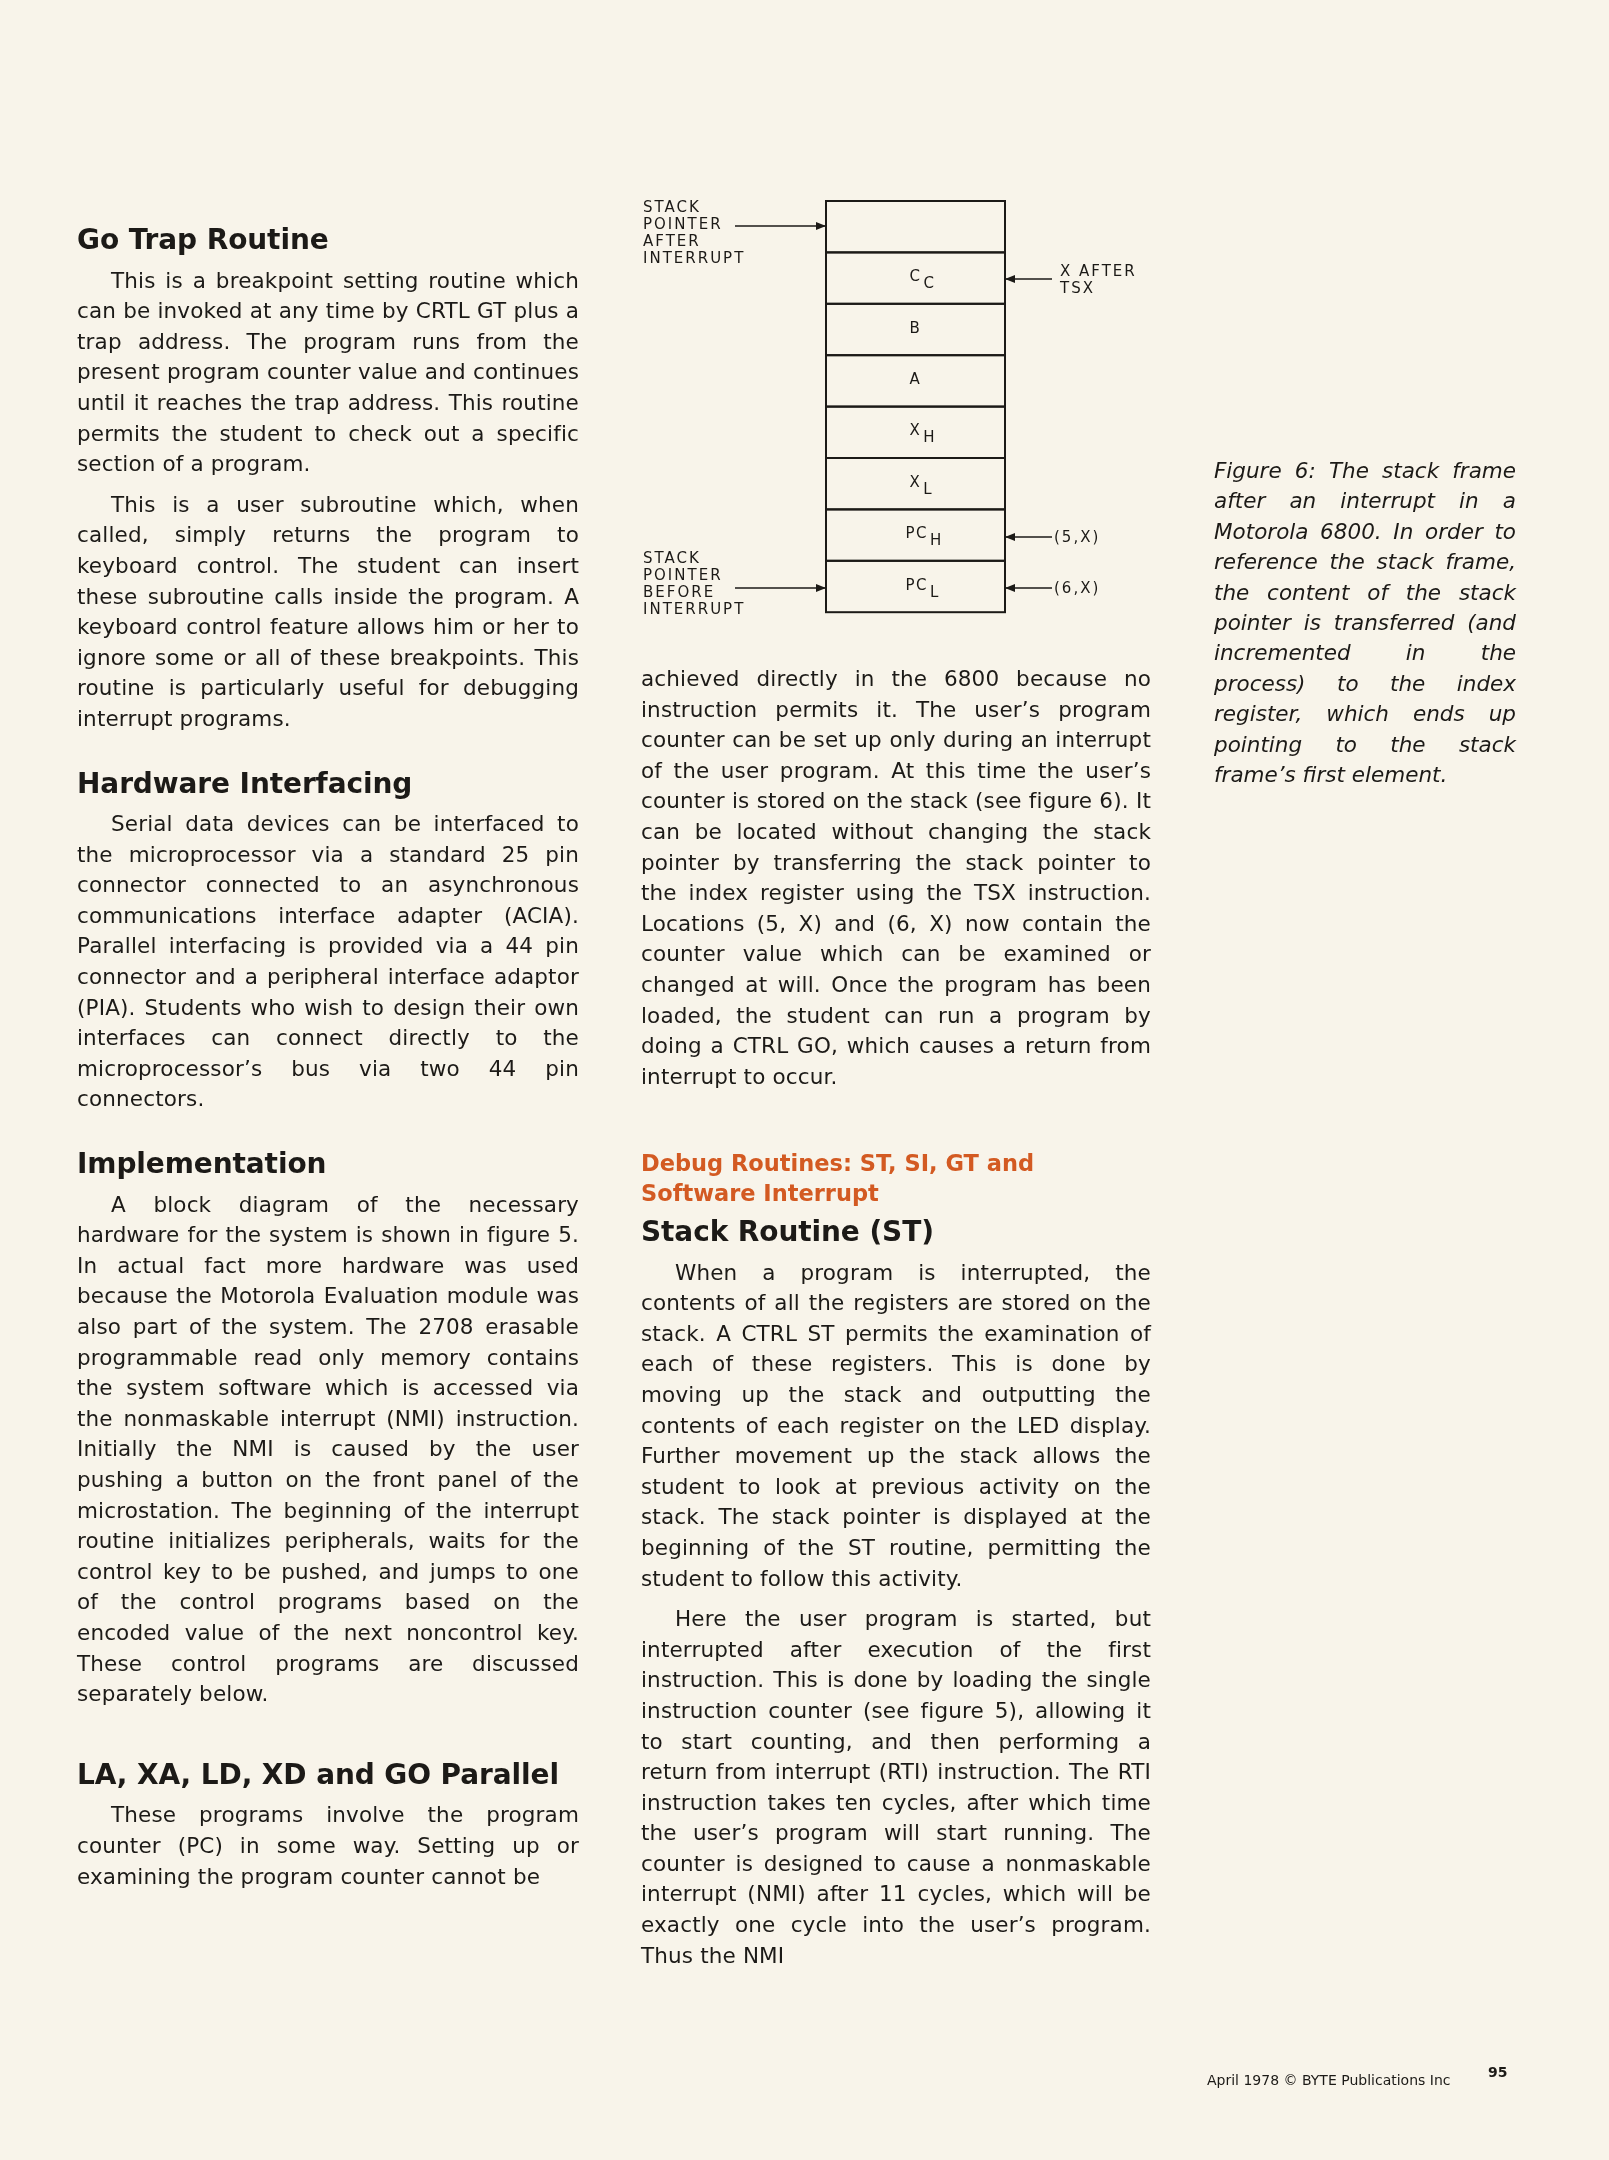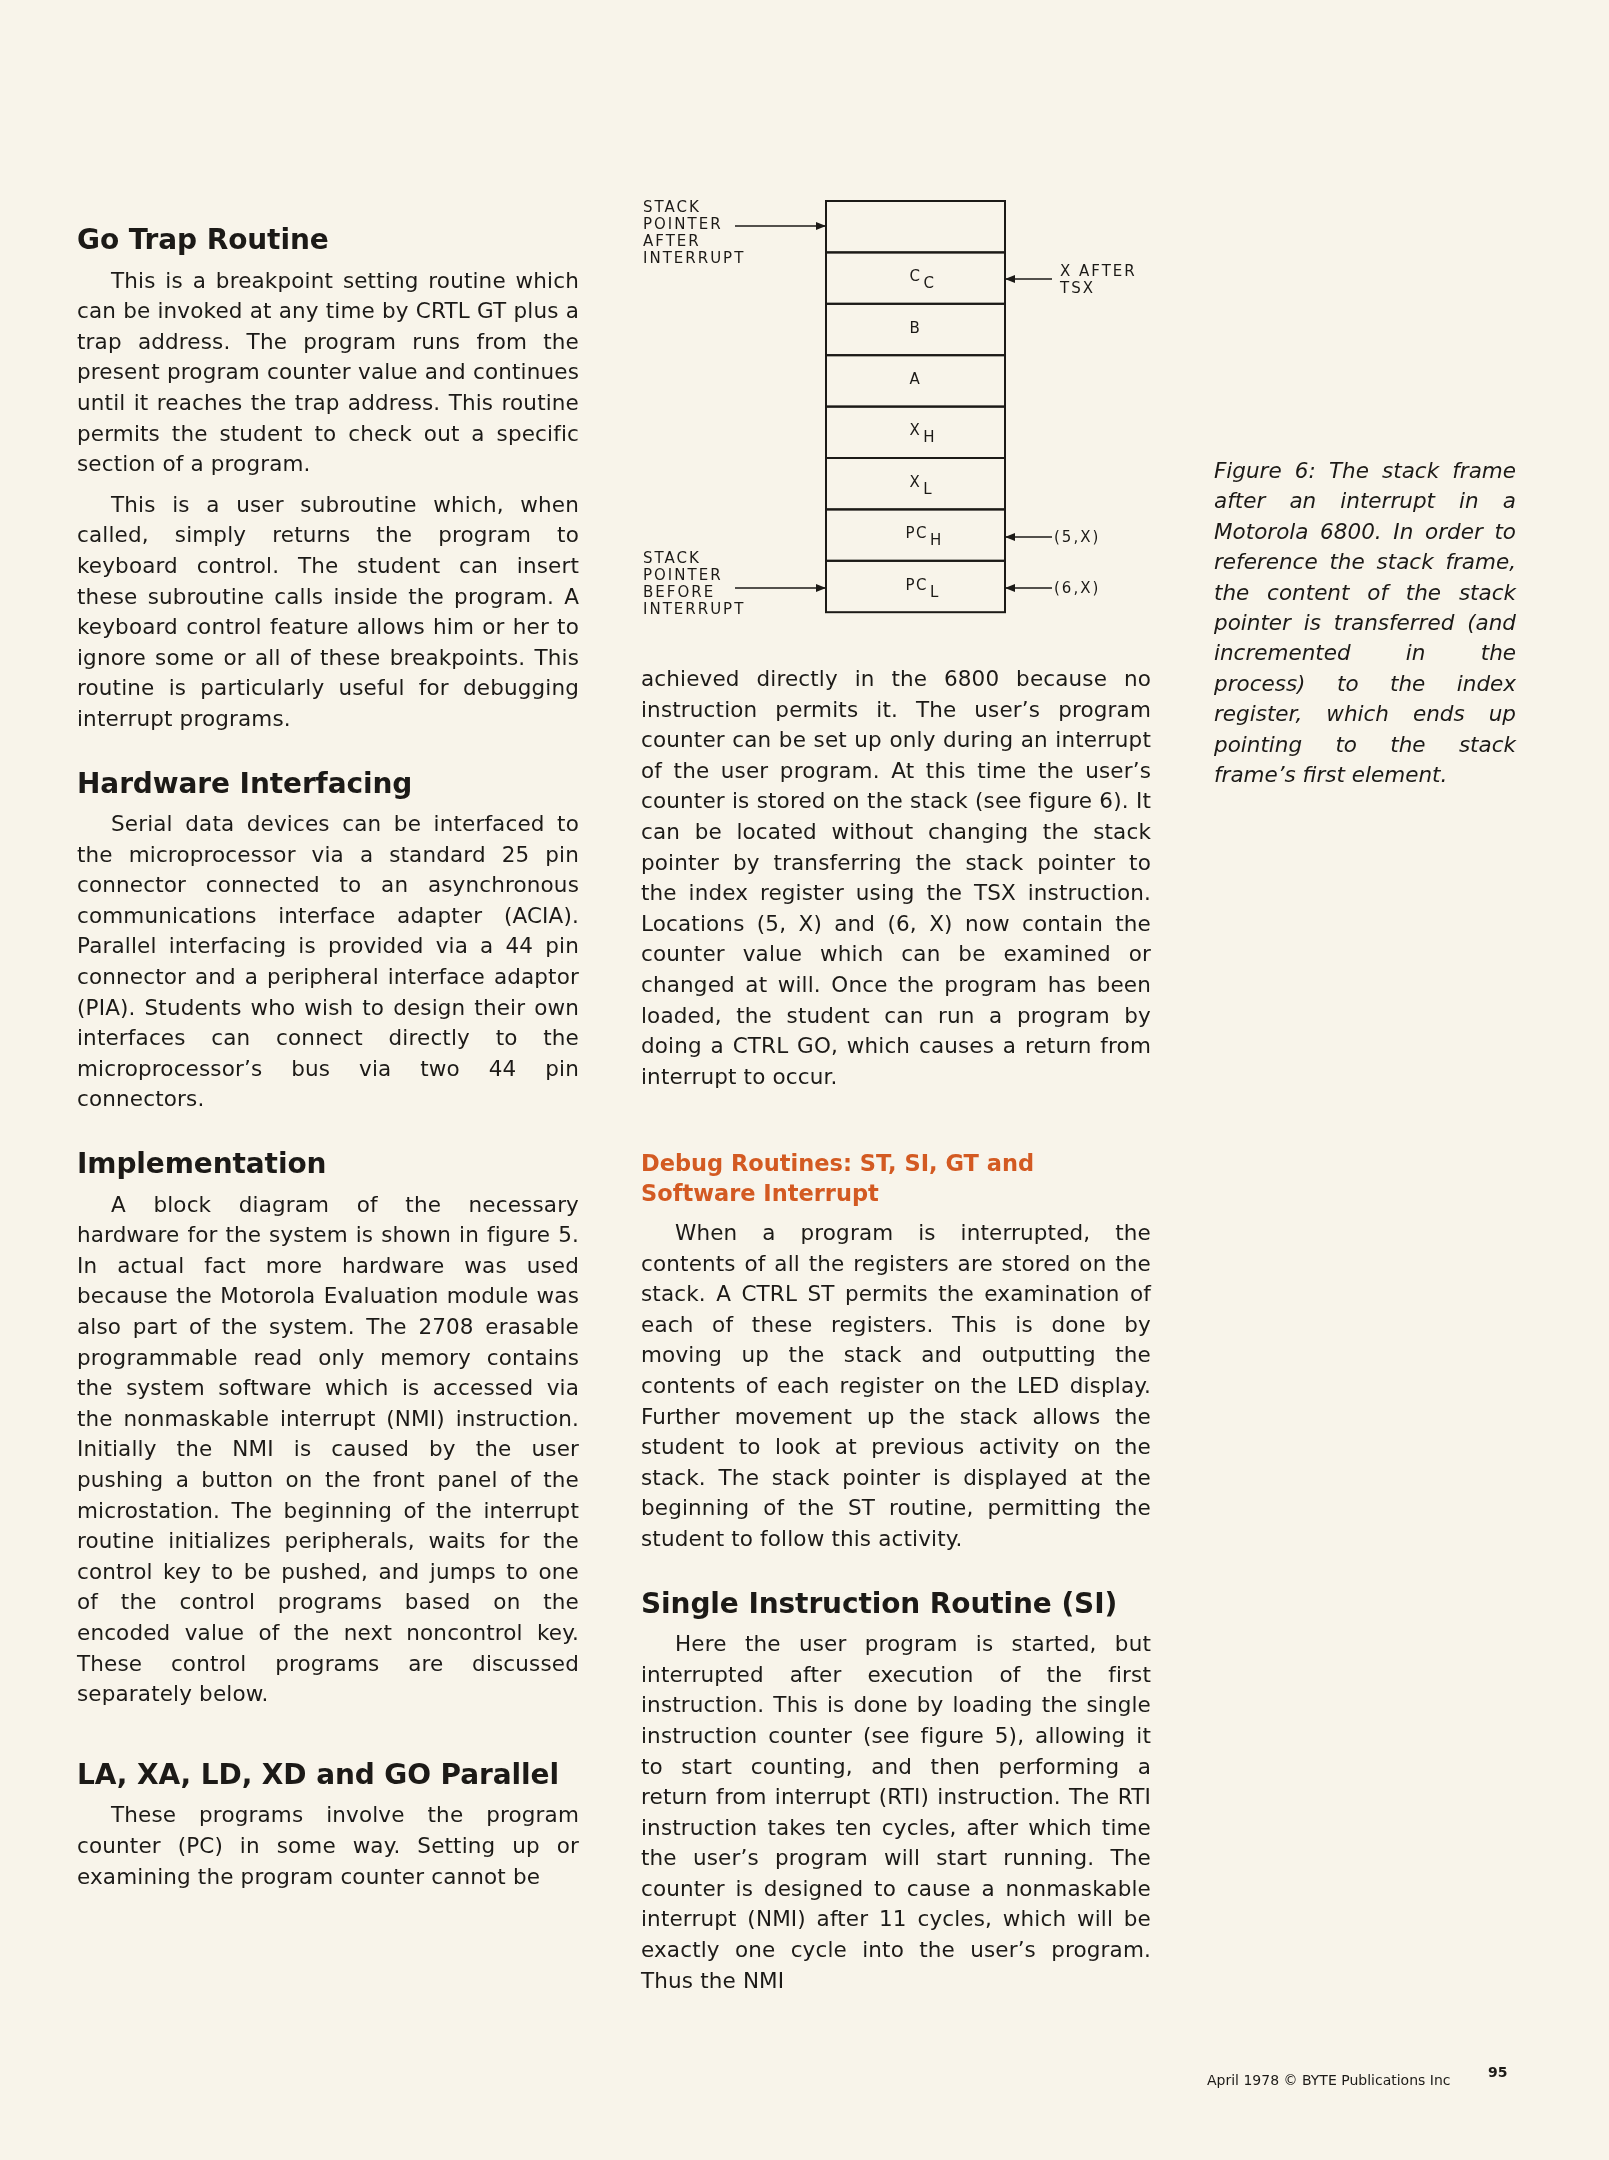--- a/index.html
+++ b/index.html
@@ -129,20 +129,20 @@
 <p class="caption">Figure 6: The stack frame after an interrupt in a Motorola 6800. In order to reference the stack frame, the content of the stack pointer is transferred (and incremented in the process) to the index register, which ends up pointing to the stack frame’s first element.</p>
 
 <div class="col col-mid">
   <p class="body-p">achieved directly in the 6800 because no instruction permits it. The user’s program counter can be set up only during an interrupt of the user program. At this time the user’s counter is stored on the stack (see figure 6). It can be located without changing the stack pointer by transferring the stack pointer to the index register using the TSX instruction. Locations (5, X) and (6, X) now contain the counter value which can be examined or changed at will. Once the program has been loaded, the student can run a program by doing a CTRL GO, which causes a return from interrupt to occur.</p>
 </div>
 
 <div class="col col-mid2">
   <h2 class="section">Debug Routines: ST, SI, GT and</h2>
   <h2 class="section">Software Interrupt</h2>
 
+  <h3 class="sub" style="margin-top:9px">Stack Routine (ST)</h3>
   <p class="body-p indent" style="margin-top:10px">When a program is interrupted, the contents of all the registers are stored on the stack. A CTRL ST permits the examination of each of these registers. This is done by moving up the stack and outputting the contents of each register on the LED display. Further movement up the stack allows the student to look at previous activity on the stack. The stack pointer is displayed at the beginning of the ST routine, permitting the student to follow this activity.</p>
 
-  <h3 class="sub" style="margin-top:34px">Single Instruction Routine (SI)</h3>
   <p class="body-p indent" style="margin-top:10px">Here the user program is started, but interrupted after execution of the first instruction. This is done by loading the single instruction counter (see figure 5), allowing it to start counting, and then performing a return from interrupt (RTI) instruction. The RTI instruction takes ten cycles, after which time the user’s program will start running. The counter is designed to cause a nonmaskable interrupt (NMI) after 11 cycles, which will be exactly one cycle into the user’s program. Thus the NMI</p>
 </div>
 
 <div class="footer">April 1978 © BYTE Publications Inc</div>
 <div class="page-num">95</div>
 
 </body></html>

